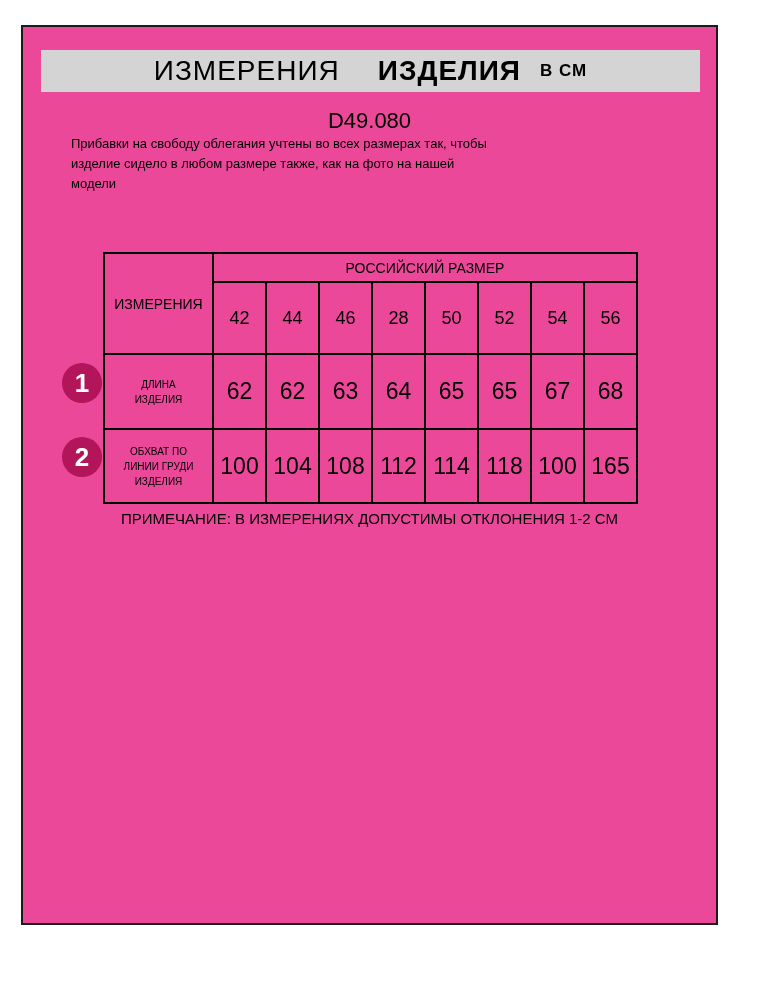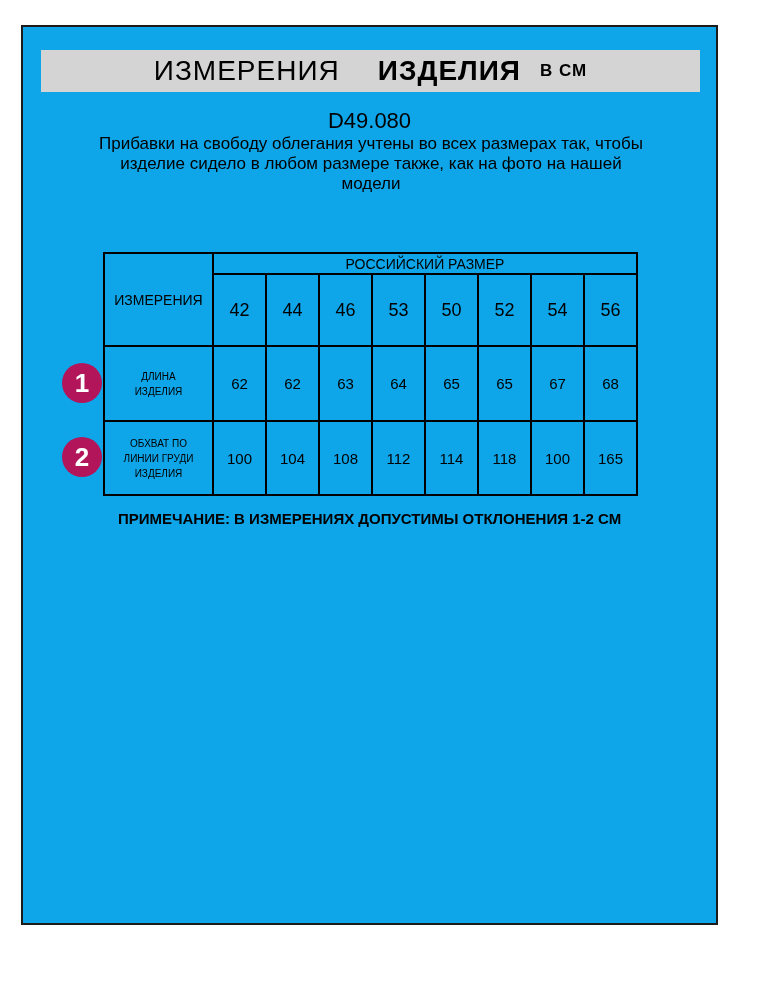--- a/index.html
+++ b/index.html
@@ -12,68 +12,68 @@
   body{
     width:770px;height:1000px;
     position:relative;
     font-family:"Liberation Sans", sans-serif;
     color:#000;
   }
   .frame{
     position:absolute;left:21px;top:25px;
     width:697px;height:900px;
     border:2px solid var(--line);
-    background:#0ea5e9;
+    background:#ec4899;
   }
   .title-bar{
     position:absolute;left:18px;top:23px;
     width:659px;height:42px;
     background:var(--bar-bg);
     display:flex;align-items:center;justify-content:center;
   }
   .title-word{font-size:28px;font-weight:400;letter-spacing:1px;}
   .title-word.bold{font-weight:700;margin-left:38px;}
   .title-unit{font-size:17px;font-weight:700;margin-left:19px;letter-spacing:1px;}
   .article{
     position:absolute;left:0;top:81px;width:100%;
     text-align:center;font-size:22px;font-weight:400;
   }
   .description{
     position:absolute;left:48px;top:107px;width:600px;
-    text-align:center;font-size:17px;line-height:20px;
+    text-align:left;font-size:13px;line-height:20px;
     white-space:pre-line;
   }
   .size-table{
     position:absolute;left:80px;top:225px;
     border-collapse:collapse;table-layout:fixed;
   }
   .size-table td,.size-table th{
     border:2px solid #000;
     text-align:center;vertical-align:middle;
     font-weight:400;
   }
   .corner-cell{width:109px;font-size:14px;}
-  .group-header{height:21px;font-size:14px;font-weight:400;}
+  .group-header{height:29px;font-size:14px;font-weight:400;}
   .size-cell{width:53px;height:72px;font-size:18px;font-weight:700;}
   .label-cell{font-size:10px;line-height:15px;white-space:pre-line;}
-  .value-cell{font-size:15px;}
+  .value-cell{font-size:23px;}
   .row-h1{height:75px;}
   .row-h2{height:74px;}
   .marker{
     position:absolute;left:39px;
     width:40px;height:40px;border-radius:50%;
     background:var(--marker);
     color:#fff;font-size:26px;font-weight:700;
     display:flex;align-items:center;justify-content:center;
   }
   .marker.m1{top:336px;}
   .marker.m2{top:410px;}
   .note{
     position:absolute;left:0;top:483px;width:100%;
-    text-align:center;font-size:15px;font-weight:700;
+    text-align:center;font-size:15px;font-weight:400;
   }
 </style>
 </head>
 <body>
 
 <div class="frame">
 
   <div class="title-bar">
     <span class="title-word">ИЗМЕРЕНИЯ</span>
     <span class="title-word bold">ИЗДЕЛИЯ</span>
@@ -89,21 +89,21 @@
   <table class="size-table">
     <tbody>
       <tr>
         <td class="corner-cell" rowspan="2">ИЗМЕРЕНИЯ</td>
         <td class="group-header" colspan="8">РОССИЙСКИЙ РАЗМЕР</td>
       </tr>
       <tr>
         <td class="size-cell">42</td>
         <td class="size-cell">44</td>
         <td class="size-cell">46</td>
-        <td class="size-cell">53</td>
+        <td class="size-cell">28</td>
         <td class="size-cell">50</td>
         <td class="size-cell">52</td>
         <td class="size-cell">54</td>
         <td class="size-cell">56</td>
       </tr>
       <tr class="row-h1">
         <td class="label-cell">ДЛИНА
 ИЗДЕЛИЯ</td>
         <td class="value-cell">62</td>
         <td class="value-cell">62</td>

